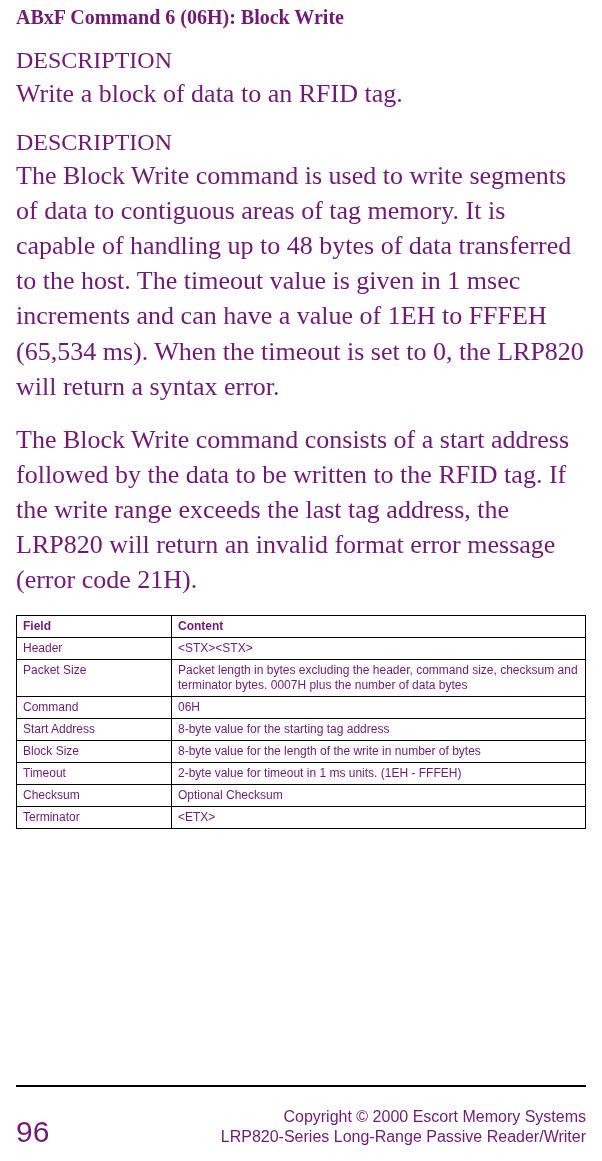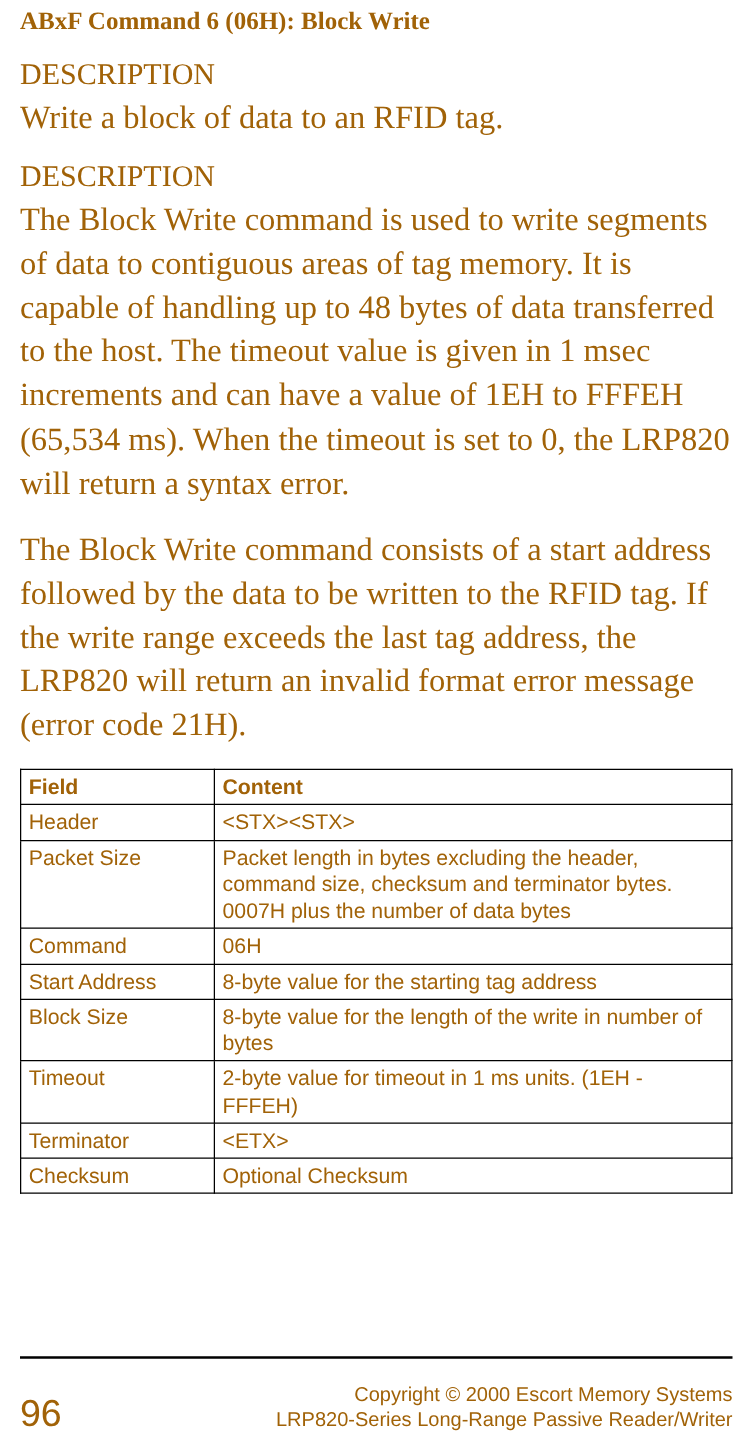--- a/index.html
+++ b/index.html
@@ -7,21 +7,21 @@
     padding: 0;
     background: #fff;
     width: 602px;
   }
   .page {
     width: 602px;
     height: 1161px;
     box-sizing: border-box;
     padding: 6px 16px 0 16px;
     font-family: "Times New Roman", Times, serif;
-    color: #a16207;
+    color: #701a75;
     position: relative;
     display: flex;
     flex-direction: column;
   }
   .title {
     font-weight: bold;
     font-size: 20px;
     margin: 0 0 18px 0;
   }
   .section-heading {
@@ -30,21 +30,21 @@
   }
   .body-text {
     font-size: 26px;
     line-height: 1.35;
     margin: 0 0 18px 0;
   }
   table.spec {
     width: 100%;
     border-collapse: collapse;
     font-family: Arial, Helvetica, sans-serif;
-    font-size: 17px;
+    font-size: 12px;
     table-layout: fixed;
   }
   table.spec th,
   table.spec td {
     border: 1px solid #000;
     text-align: left;
     vertical-align: top;
     padding: 3px 6px 3px 6px;
     line-height: 1.25;
   }
@@ -117,26 +117,26 @@
       </tr>
       <tr>
         <td>Block Size</td>
         <td>8-byte value for the length of the write in number of bytes</td>
       </tr>
       <tr>
         <td>Timeout</td>
         <td>2-byte value for timeout in 1 ms units. (1EH - FFFEH)</td>
       </tr>
       <tr>
+        <td>Checksum</td>
+        <td>Optional Checksum</td>
+      </tr>
+      <tr>
         <td>Terminator</td>
         <td>&lt;ETX&gt;</td>
-      </tr>
-      <tr>
-        <td>Checksum</td>
-        <td>Optional Checksum</td>
       </tr>
     </tbody>
   </table>
 
   <div class="footer">
     <div class="page-num">96</div>
     <div class="footer-right">
       <div>Copyright © 2000 Escort Memory Systems</div>
       <div>LRP820-Series Long-Range Passive Reader/Writer</div>
     </div>

